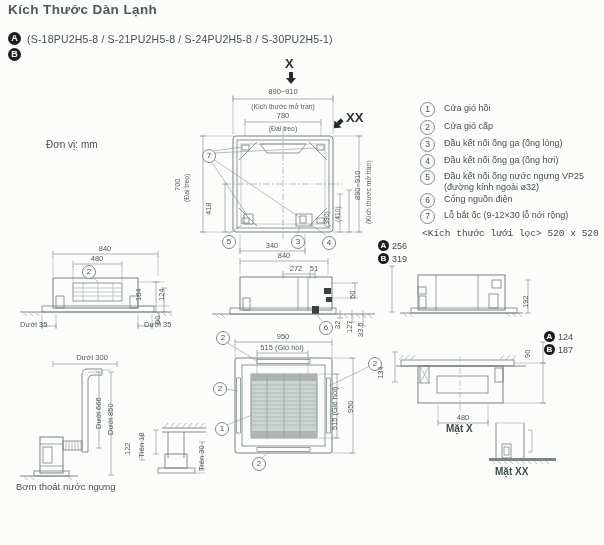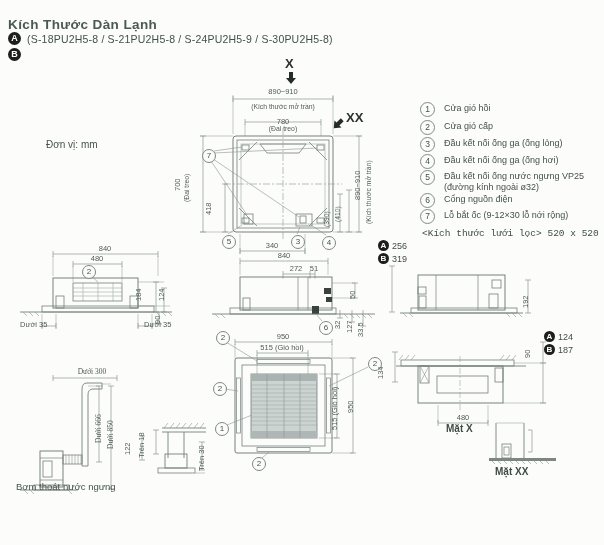--- a/index.html
+++ b/index.html
@@ -32,24 +32,24 @@
           font-size:8.5px; line-height:13px; text-align:center; color:#43514d; background:#fcfcfa; }
   .ltext { font-size:9px; color:#43514d; line-height:1.25; padding-top:1px; }
   .filterrow { position:absolute; font-size:9.5px; color:#3f4d49; white-space:nowrap; }
   .footnote { position:absolute; font-size:7.5px; color:#55645f; letter-spacing:.1px; }
 </style>
 </head>
 <body>
 
 <div class="page">
 
-  <div class="title" style="left:8px;top:17px;">Kích Thước Dàn Lạnh</div>
+  <div class="title" style="left:8px;top:2px;">Kích Thước Dàn Lạnh</div>
   <div class="modelrow" style="left:8px;top:32px;">
     <span class="badge">A</span>
-    <span>(S-18PU2H5-8 / S-21PU2H5-8 / S-24PU2H5-9 / S-30PU2H5-8)</span>
+    <span>(S-18PU2H5-8 / S-21PU2H5-8 / S-24PU2H5-8 / S-30PU2H5-1)</span>
   </div>
   <div class="modelrow" style="left:8px;top:48px;">
     <span class="badge">B</span>
   </div>
 
   <div class="unitlbl" style="left:46px;top:139px;">Đơn vị: mm</div>
 
   <div class="marker" style="left:285px;top:56px;">X</div>
   <svg class="abs" style="left:286px;top:72px;" width="10" height="12">
     <polygon points="3,0 7,0 7,6 10,6 5,12 0,6 3,6" fill="#242c2a"></polygon>
@@ -75,21 +75,21 @@
       <rect x="139" y="132" width="7" height="5" stroke="#75817f" stroke-width="0.8" fill="none"></rect>
       <rect x="118" y="128" width="16" height="12" stroke="#75817f" stroke-width="0.8" fill="none"></rect>
       <rect x="122" y="130" width="6" height="7" stroke="#75817f" stroke-width="0.8" fill="none"></rect>
       <rect x="66" y="128" width="9" height="10" stroke="#75817f" stroke-width="0.8" fill="none"></rect>
       <path d="M46,98 H164 M105,42 V154" stroke="#9aa5a3" stroke-width="0.7" fill="none" stroke-dasharray="7 2 2 2"></path>
       <path d="M36,65 L64,61 M36,67 L139,62 M35,73 L121,131 M33,75 L69,129" stroke="#8a9593" stroke-width="0.6" fill="none"></path>
       <path d="M50,148 L64,139 M119,148 L122,141 M148,149 L133,139" stroke="#8a9593" stroke-width="0.6" fill="none"></path>
     </svg>
     <div class="dim c" style="left:105px;top:2px;">890~910</div>
     <div class="dim c sm" style="left:105px;top:17px;">(Kích thước mở trần)</div>
-    <div class="dim c" style="left:105px;top:26px;margin-top:6px;">780</div>
+    <div class="dim c" style="left:105px;top:26px;">780</div>
     <div class="dim c sm" style="left:105px;top:39px;">(Đai treo)</div>
     <div class="vdim" style="left:4px;top:97px;">700</div>
     <div class="vdim sm" style="left:13px;top:108px;">(Đai treo)</div>
     <div class="vdim" style="left:35px;top:121px;">418</div>
     <div class="vdim sm" style="left:153px;top:133px;">(390)</div>
     <div class="vdim sm" style="left:164px;top:128px;">(410)</div>
     <div class="vdim" style="left:184px;top:106px;">890~910</div>
     <div class="vdim sm" style="left:195px;top:130px;">(Kích thước mở trần)</div>
     <div class="dim c" style="left:94px;top:156px;">340</div>
     <div class="callout" style="left:24px;top:63px;">7</div>
@@ -201,21 +201,21 @@
       <span class="badge sm">A</span>
       <span class="bval">256</span>
     </div>
     <div class="abrow" style="left:0px;top:13px;">
       <span class="badge sm">B</span>
       <span class="bval">319</span>
     </div>
     <div class="vdim" style="left:152px;top:60px;">192</div>
   </div>
 
-  <div class="grp" style="left:20px;top:362px;width:150px;height:152px;font-family:Liberation Serif, serif;">
+  <div class="grp" style="left:20px;top:348px;width:150px;height:152px;">
     <svg width="150" height="152">
       <path d="M82,22 H91 M68,24 H79" stroke="#aab4b2" stroke-width="0.7" fill="none"></path>
       <path d="M33,16 H97 M33,13 V19 M97,13 V19 M79,24 V100 M76,24 H82 M76,100 H82 M91,24 V127 M88,24 H94 M88,127 H94" stroke="#8a9593" stroke-width="0.7" fill="none"></path>
       <path d="M62,27 V104 M68,33 V104 M62,27 Q62,21 67,21 H82 M68,33 Q68,27 73,27 H82 M82,21 V27 M62,104 H68" stroke="#75817f" stroke-width="0.9" fill="none"></path>
       <rect x="43" y="93" width="19" height="9" stroke="#75817f" stroke-width="0.8" fill="none"></rect>
       <path d="M46,93 V102 M49,93 V102 M52,93 V102 M55,93 V102 M58,93 V102 M61,93 V102" stroke="#8a9593" stroke-width="0.6" fill="none"></path>
       <rect x="20" y="89" width="23" height="36" stroke="#75817f" stroke-width="1" fill="none"></rect>
       <path d="M20,96 H43 M20,118 H43" stroke="#75817f" stroke-width="0.7" fill="none"></path>
       <rect x="23" y="99" width="9" height="16" stroke="#75817f" stroke-width="0.8" fill="none"></rect>
       <rect x="14" y="123" width="35" height="5" stroke="#75817f" stroke-width="0.8" fill="none"></rect>

